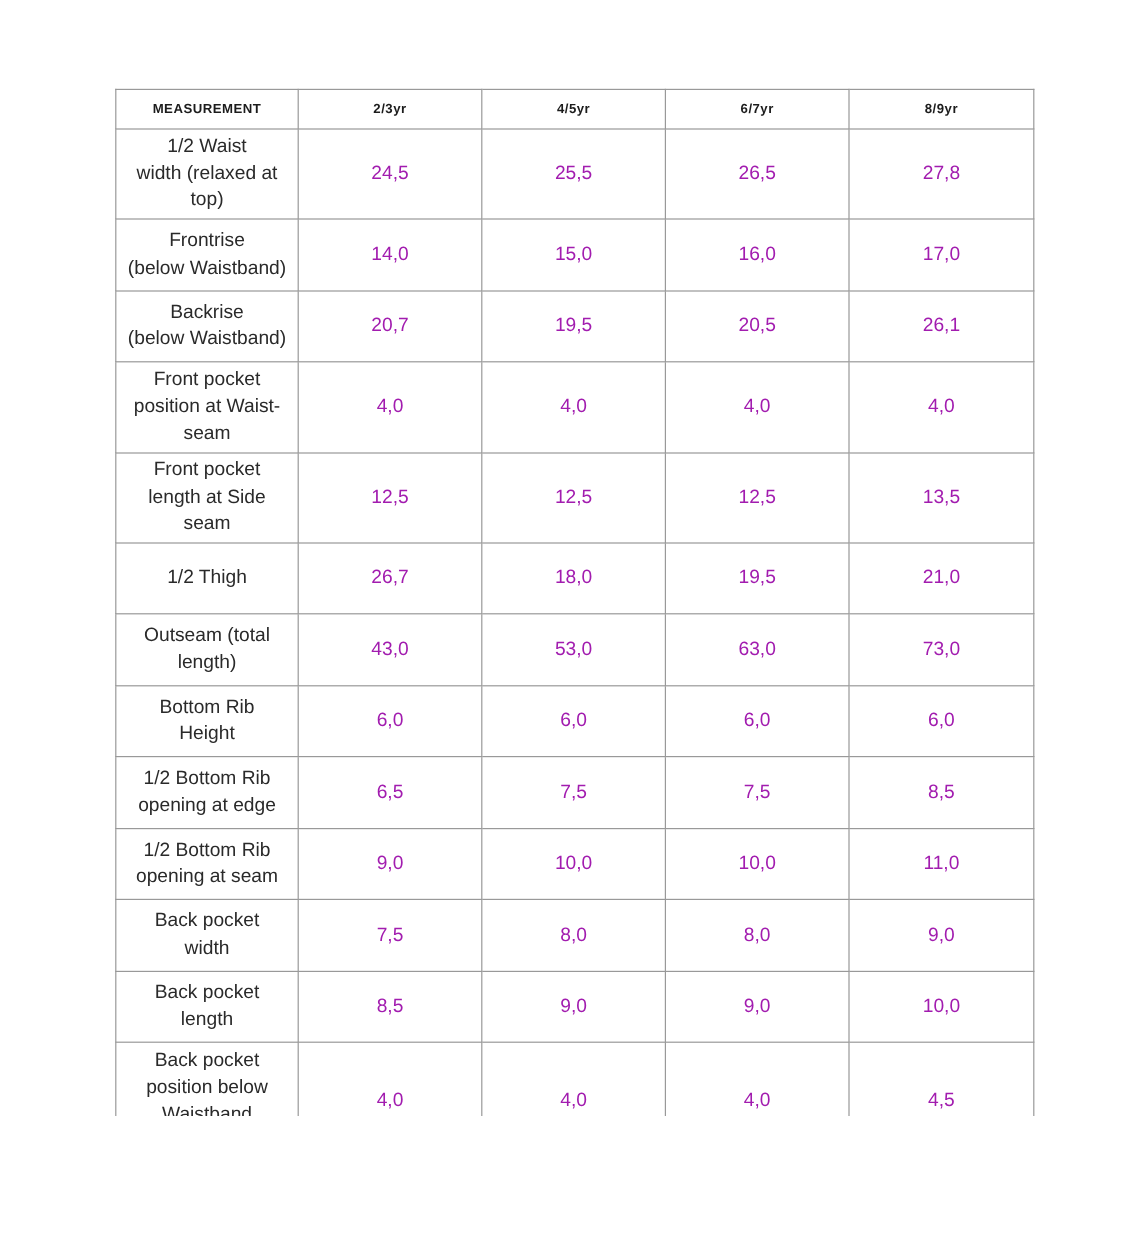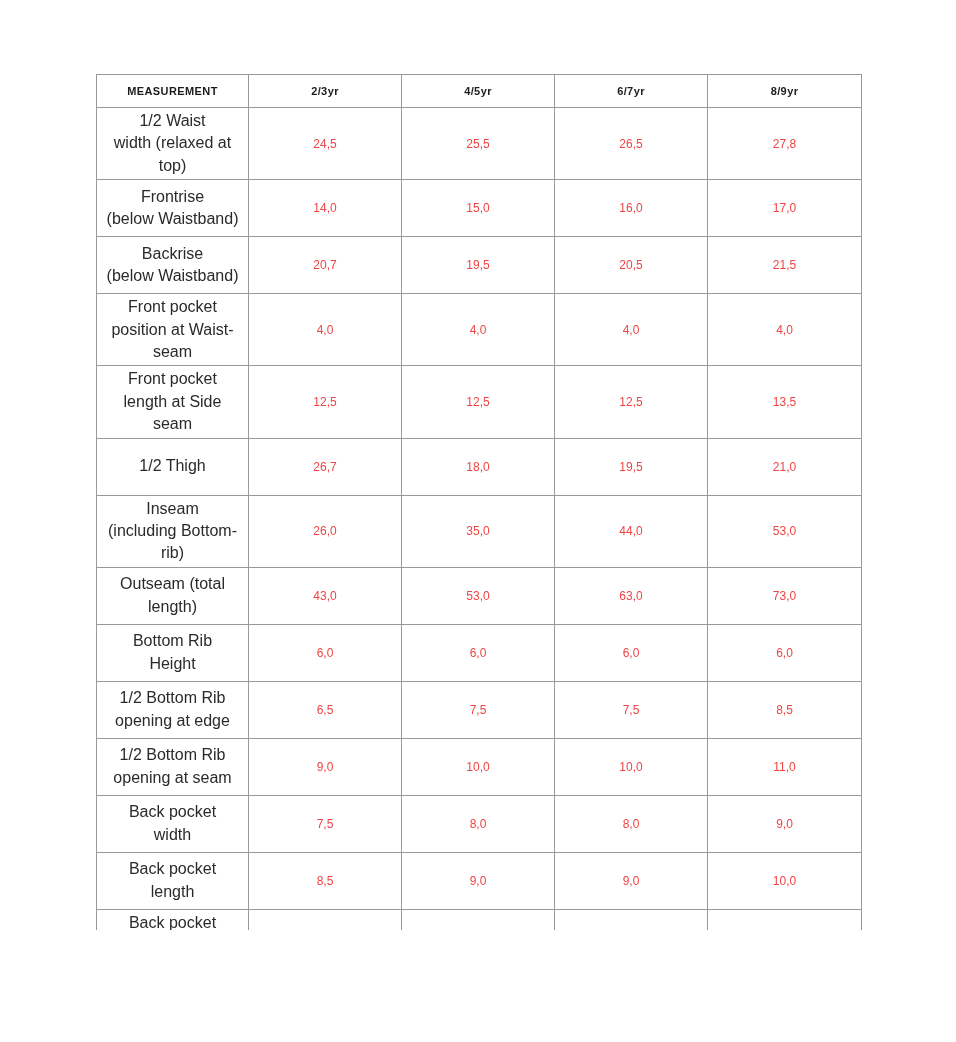--- a/index.html
+++ b/index.html
@@ -48,22 +48,22 @@
     letter-spacing: 0.4px;
     color: #1c1c1c;
   }
   td.label-cell {
     font-size: 16px;
     line-height: 1.4;
     white-space: pre-line;
     color: #2a2a2a;
   }
   td.value-cell {
-    font-size: 12px;
-    color: #ef4444;
+    font-size: 16px;
+    color: #a21caf;
   }
 </style>
 </head>
 <body>
 
 <div class="page">
   <table class="size-chart">
     <colgroup>
       <col style="width: 152px;">
       <col style="width: 153px;">
@@ -96,21 +96,21 @@
           <td class="value-cell">15,0</td>
           <td class="value-cell">16,0</td>
           <td class="value-cell">17,0</td>
         </tr>
         <tr>
           <td class="label-cell">Backrise
 (below Waistband)</td>
           <td class="value-cell">20,7</td>
           <td class="value-cell">19,5</td>
           <td class="value-cell">20,5</td>
-          <td class="value-cell">21,5</td>
+          <td class="value-cell">26,1</td>
         </tr>
         <tr>
           <td class="label-cell">Front pocket
 position at Waist-seam</td>
           <td class="value-cell">4,0</td>
           <td class="value-cell">4,0</td>
           <td class="value-cell">4,0</td>
           <td class="value-cell">4,0</td>
         </tr>
         <tr>
@@ -120,28 +120,20 @@
           <td class="value-cell">12,5</td>
           <td class="value-cell">12,5</td>
           <td class="value-cell">13,5</td>
         </tr>
         <tr>
           <td class="label-cell">1/2 Thigh</td>
           <td class="value-cell">26,7</td>
           <td class="value-cell">18,0</td>
           <td class="value-cell">19,5</td>
           <td class="value-cell">21,0</td>
-        </tr>
-        <tr>
-          <td class="label-cell">Inseam
-(including Bottom-rib)</td>
-          <td class="value-cell">26,0</td>
-          <td class="value-cell">35,0</td>
-          <td class="value-cell">44,0</td>
-          <td class="value-cell">53,0</td>
         </tr>
         <tr>
           <td class="label-cell">Outseam (total
 length)</td>
           <td class="value-cell">43,0</td>
           <td class="value-cell">53,0</td>
           <td class="value-cell">63,0</td>
           <td class="value-cell">73,0</td>
         </tr>
         <tr>

